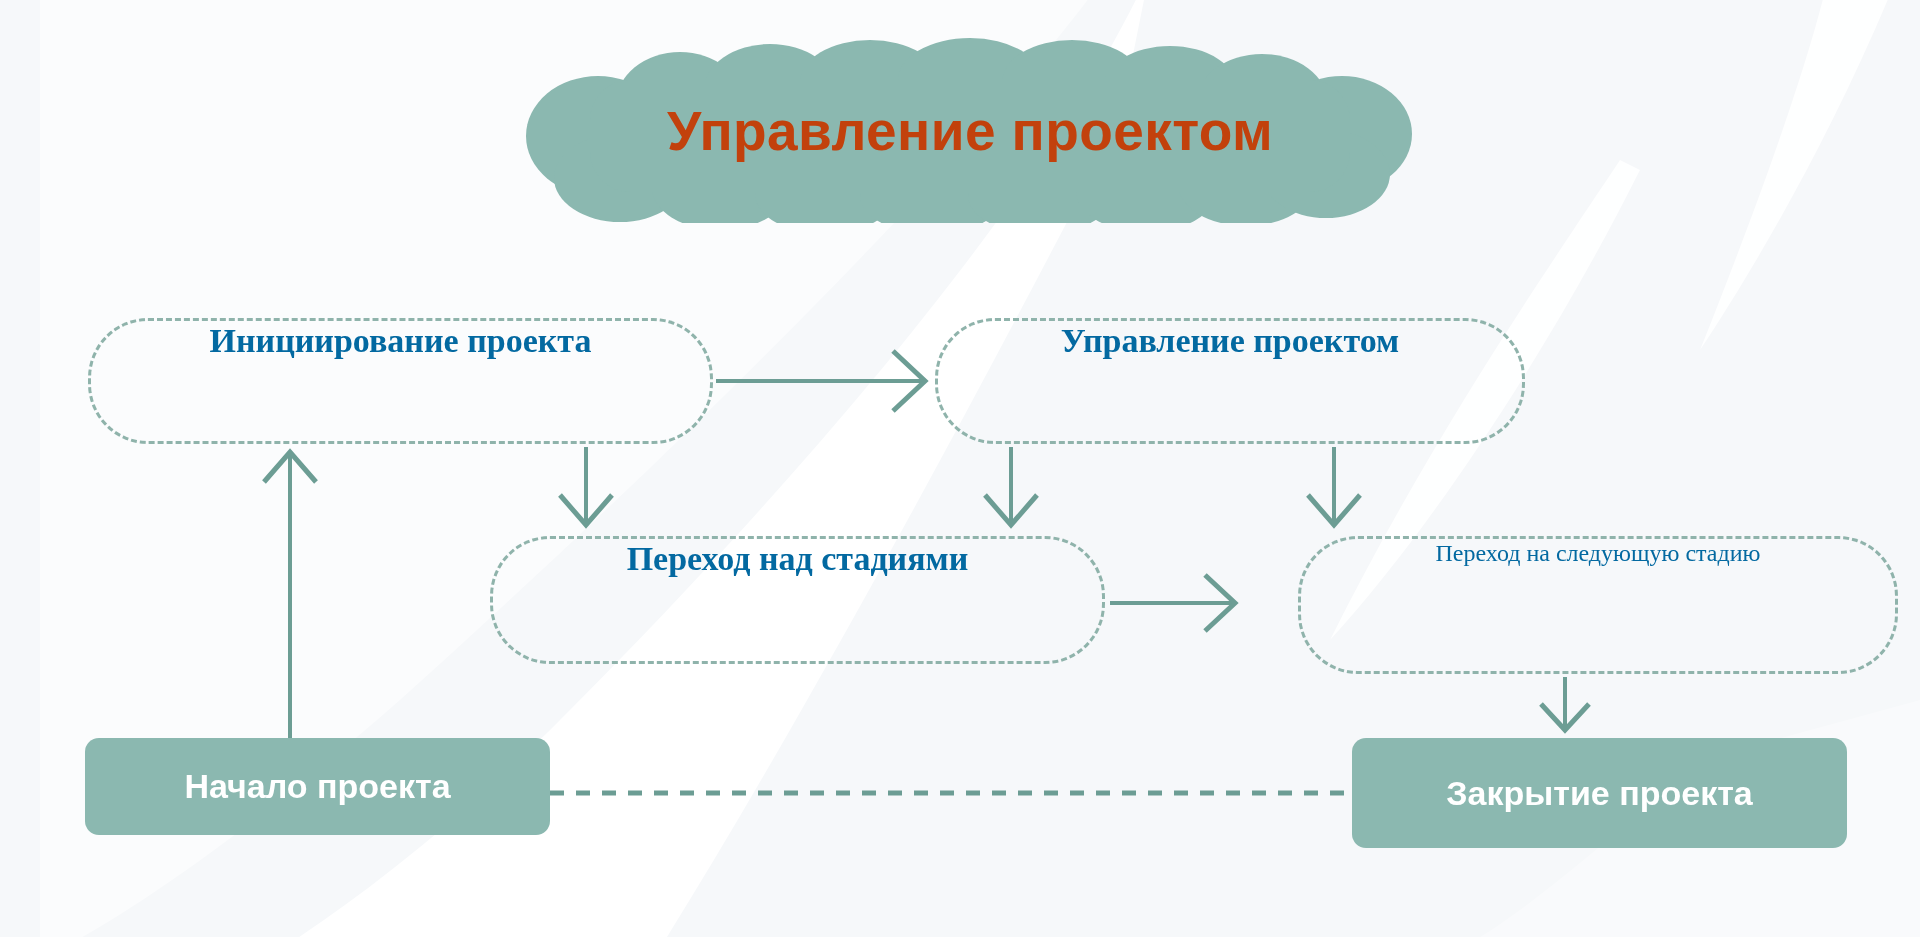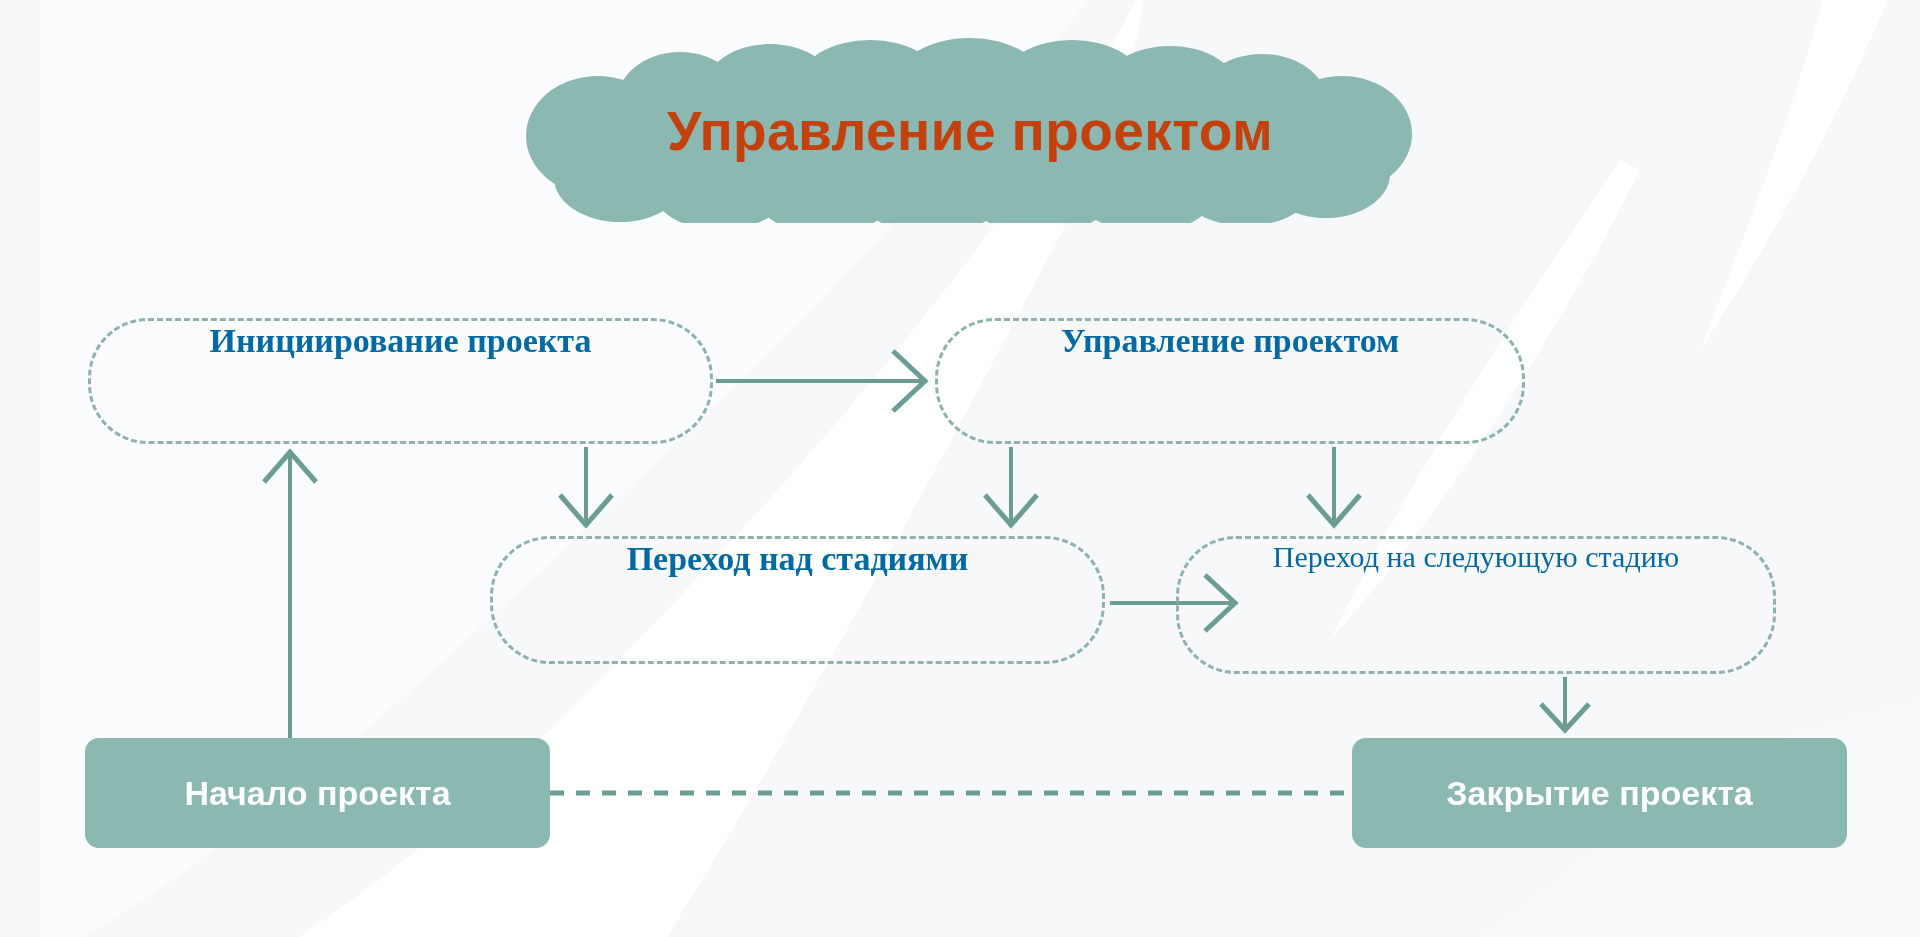--- a/index.html
+++ b/index.html
@@ -195,25 +195,25 @@
   </div>
 
   <div class="node-dotted node-bold" style="left:935px; top:318px; width:590px; height:126px; font-size:34px;">
     <span class="label">Управление проектом</span>
   </div>
 
   <div class="node-dotted node-bold" style="left:490px; top:536px; width:615px; height:128px; font-size:34px;">
     <span class="label">Переход над стадиями</span>
   </div>
 
-  <div class="node-dotted node-regular" style="left:1176px; top:536px; width:600px; height:138px; font-size:30px;">
+  <div class="node-dotted node-regular" style="left:1298px; top:536px; width:600px; height:138px; font-size:24px;">
     <span class="label">Переход на следующую стадию</span>
   </div>
 
-  <div class="node-solid" style="left:85px; top:738px; width:465px; height:110px; font-size:34px;">
+  <div class="node-solid" style="left:85px; top:738px; width:465px; height:97px; font-size:34px;">
     <span class="label">Начало проекта</span>
   </div>
 
   <div class="node-solid" style="left:1352px; top:738px; width:495px; height:110px; font-size:34px;text-align:right;">
     <span class="label">Закрытие проекта</span>
   </div>
 
 </div>
 
 </body></html>

